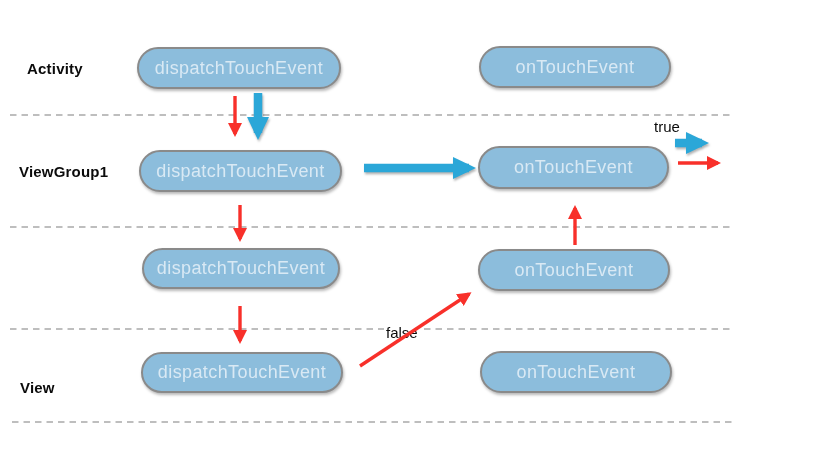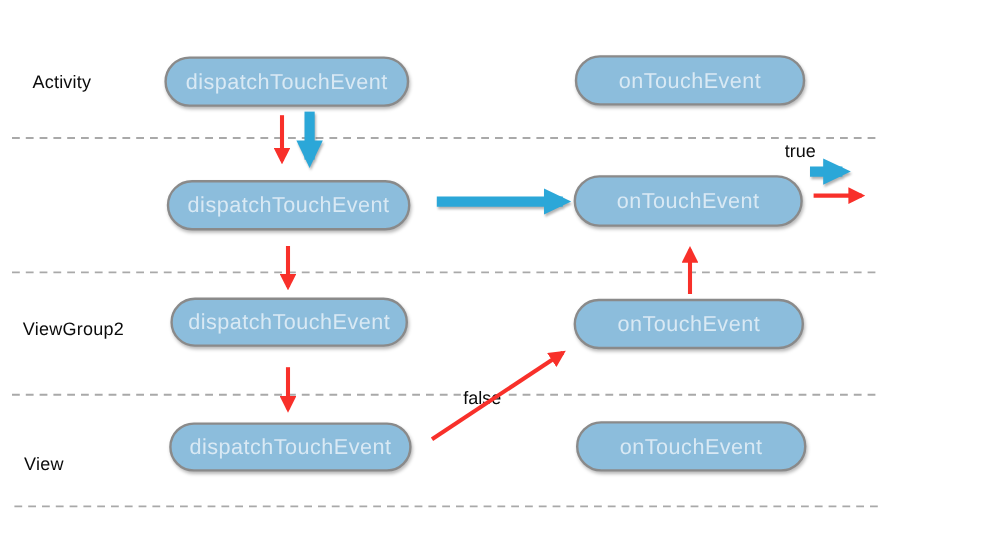--- a/index.html
+++ b/index.html
@@ -16,21 +16,21 @@
   .back-layer{z-index:0;}
   .arrow-layer{z-index:3;}
   .pill{
     position:absolute;z-index:2;display:flex;align-items:center;justify-content:center;
     background:var(--node-fill);border:2px solid var(--node-border);border-radius:24px;
     box-sizing:border-box;color:var(--node-text);font-size:18px;letter-spacing:.4px;
     box-shadow:1px 2px 3px rgba(0,0,0,.28);
   }
   .pill-consume{border-radius:20px;font-size:20px;letter-spacing:2px;}
   .row-label{
-    position:absolute;z-index:2;color:var(--label-text);font-size:15px;font-weight:400;
+    position:absolute;z-index:2;color:var(--label-text);font-size:15px;font-weight:700;
     letter-spacing:.2px;
   }
   .edge-label{
     position:absolute;z-index:1;color:var(--label-text);font-size:15px;font-weight:500;
     background:var(--canvas-bg);padding:0 2px;
   }
   .dashed{stroke:var(--dashed-line);stroke-width:1.6;stroke-dasharray:6.5 5;fill:none;}
   .red-arrow{stroke:var(--red-arrow);stroke-width:3.4;fill:none;}
   .cyan-arrow{stroke:var(--cyan-arrow);stroke-width:8.5;fill:none;
     filter:drop-shadow(1.5px 2px 1px rgba(0,0,0,.30));}
@@ -41,21 +41,21 @@
 <div class="canvas">
 
   <svg class="layer back-layer">
     <line class="dashed" x1="10" y1="115" x2="733" y2="115"></line>
     <line class="dashed" x1="10" y1="227" x2="733" y2="227"></line>
     <line class="dashed" x1="10" y1="329" x2="733" y2="329"></line>
     <line class="dashed" x1="12" y1="422" x2="735" y2="422"></line>
   </svg>
 
   <div class="row-label" style="left:27px;top:60px">Activity</div>
-  <div class="row-label" style="left:19px;top:266px">ViewGroup2</div>
+  <div class="row-label" style="left:19px;top:163px">ViewGroup1</div>
   <div class="row-label" style="left:20px;top:379px">View</div>
 
   <div class="edge-label" style="left:652px;top:118px">true</div>
   <div class="edge-label" style="left:384px;top:324px">false</div>
 
   <div class="pill" style="left:137px;top:47px;width:204px;height:42px">dispatchTouchEvent</div>
   <div class="pill" style="left:479px;top:46px;width:192px;height:42px">onTouchEvent</div>
   <div class="pill" style="left:139px;top:150px;width:203px;height:42px">dispatchTouchEvent</div>
   <div class="pill" style="left:478px;top:146px;width:191px;height:43px">onTouchEvent</div>
   <div class="pill" style="left:142px;top:248px;width:198px;height:41px">dispatchTouchEvent</div>

